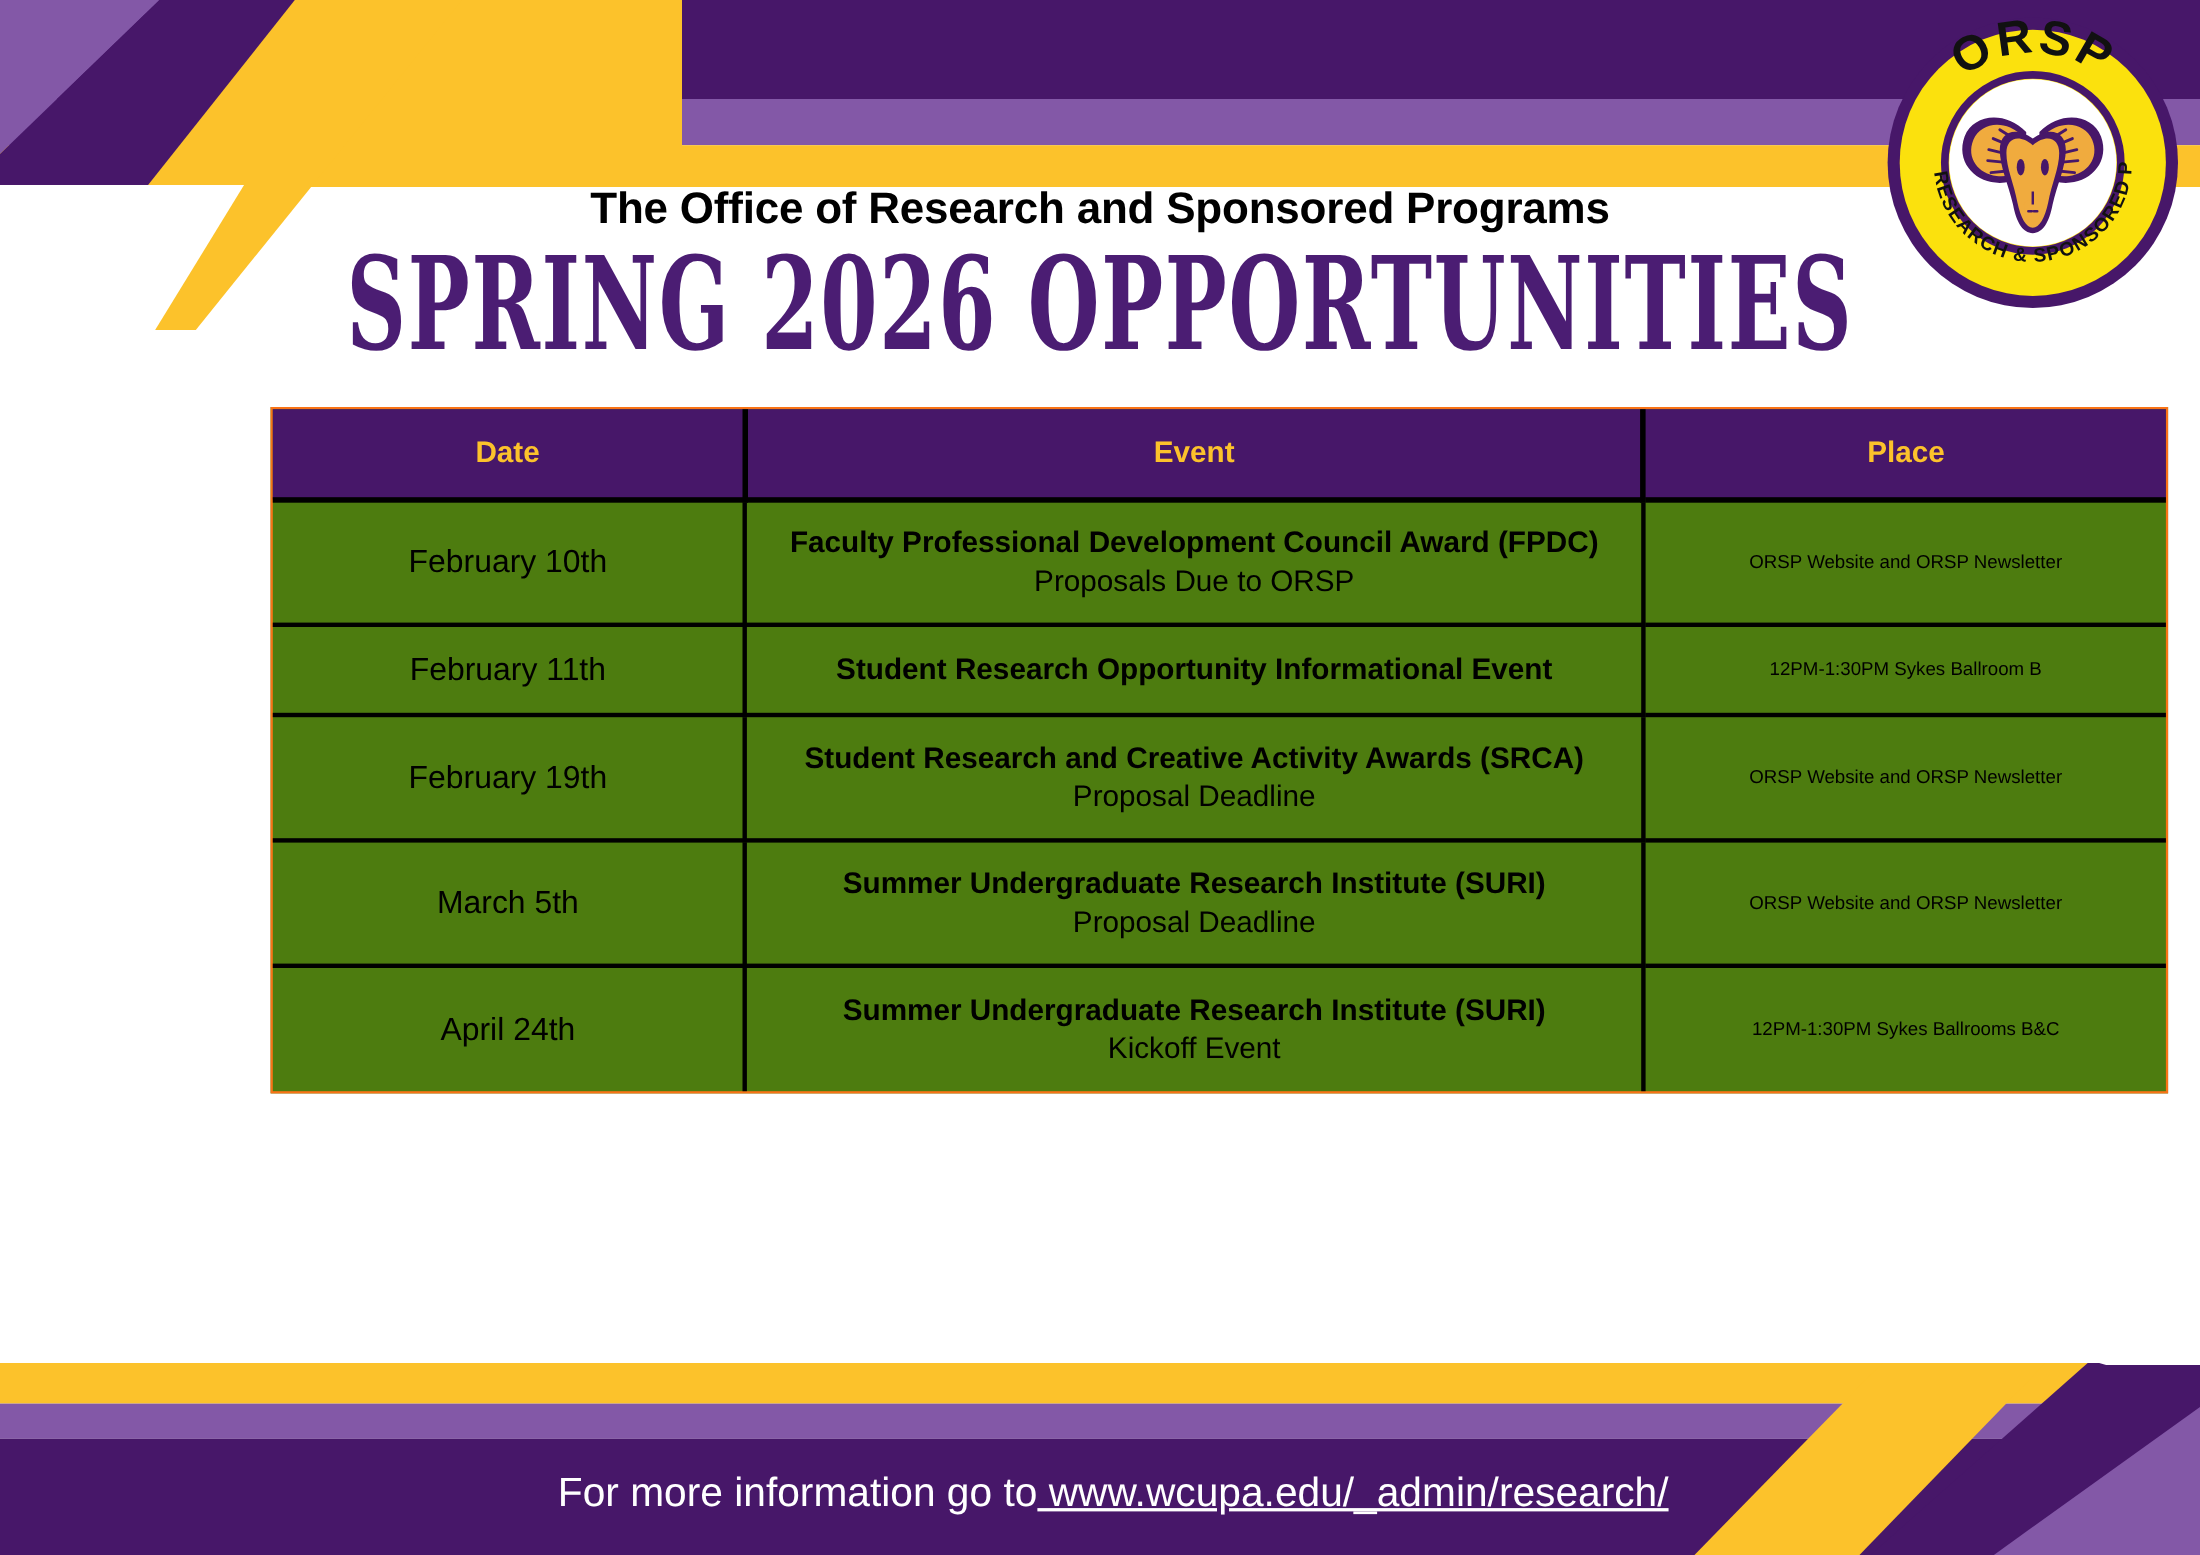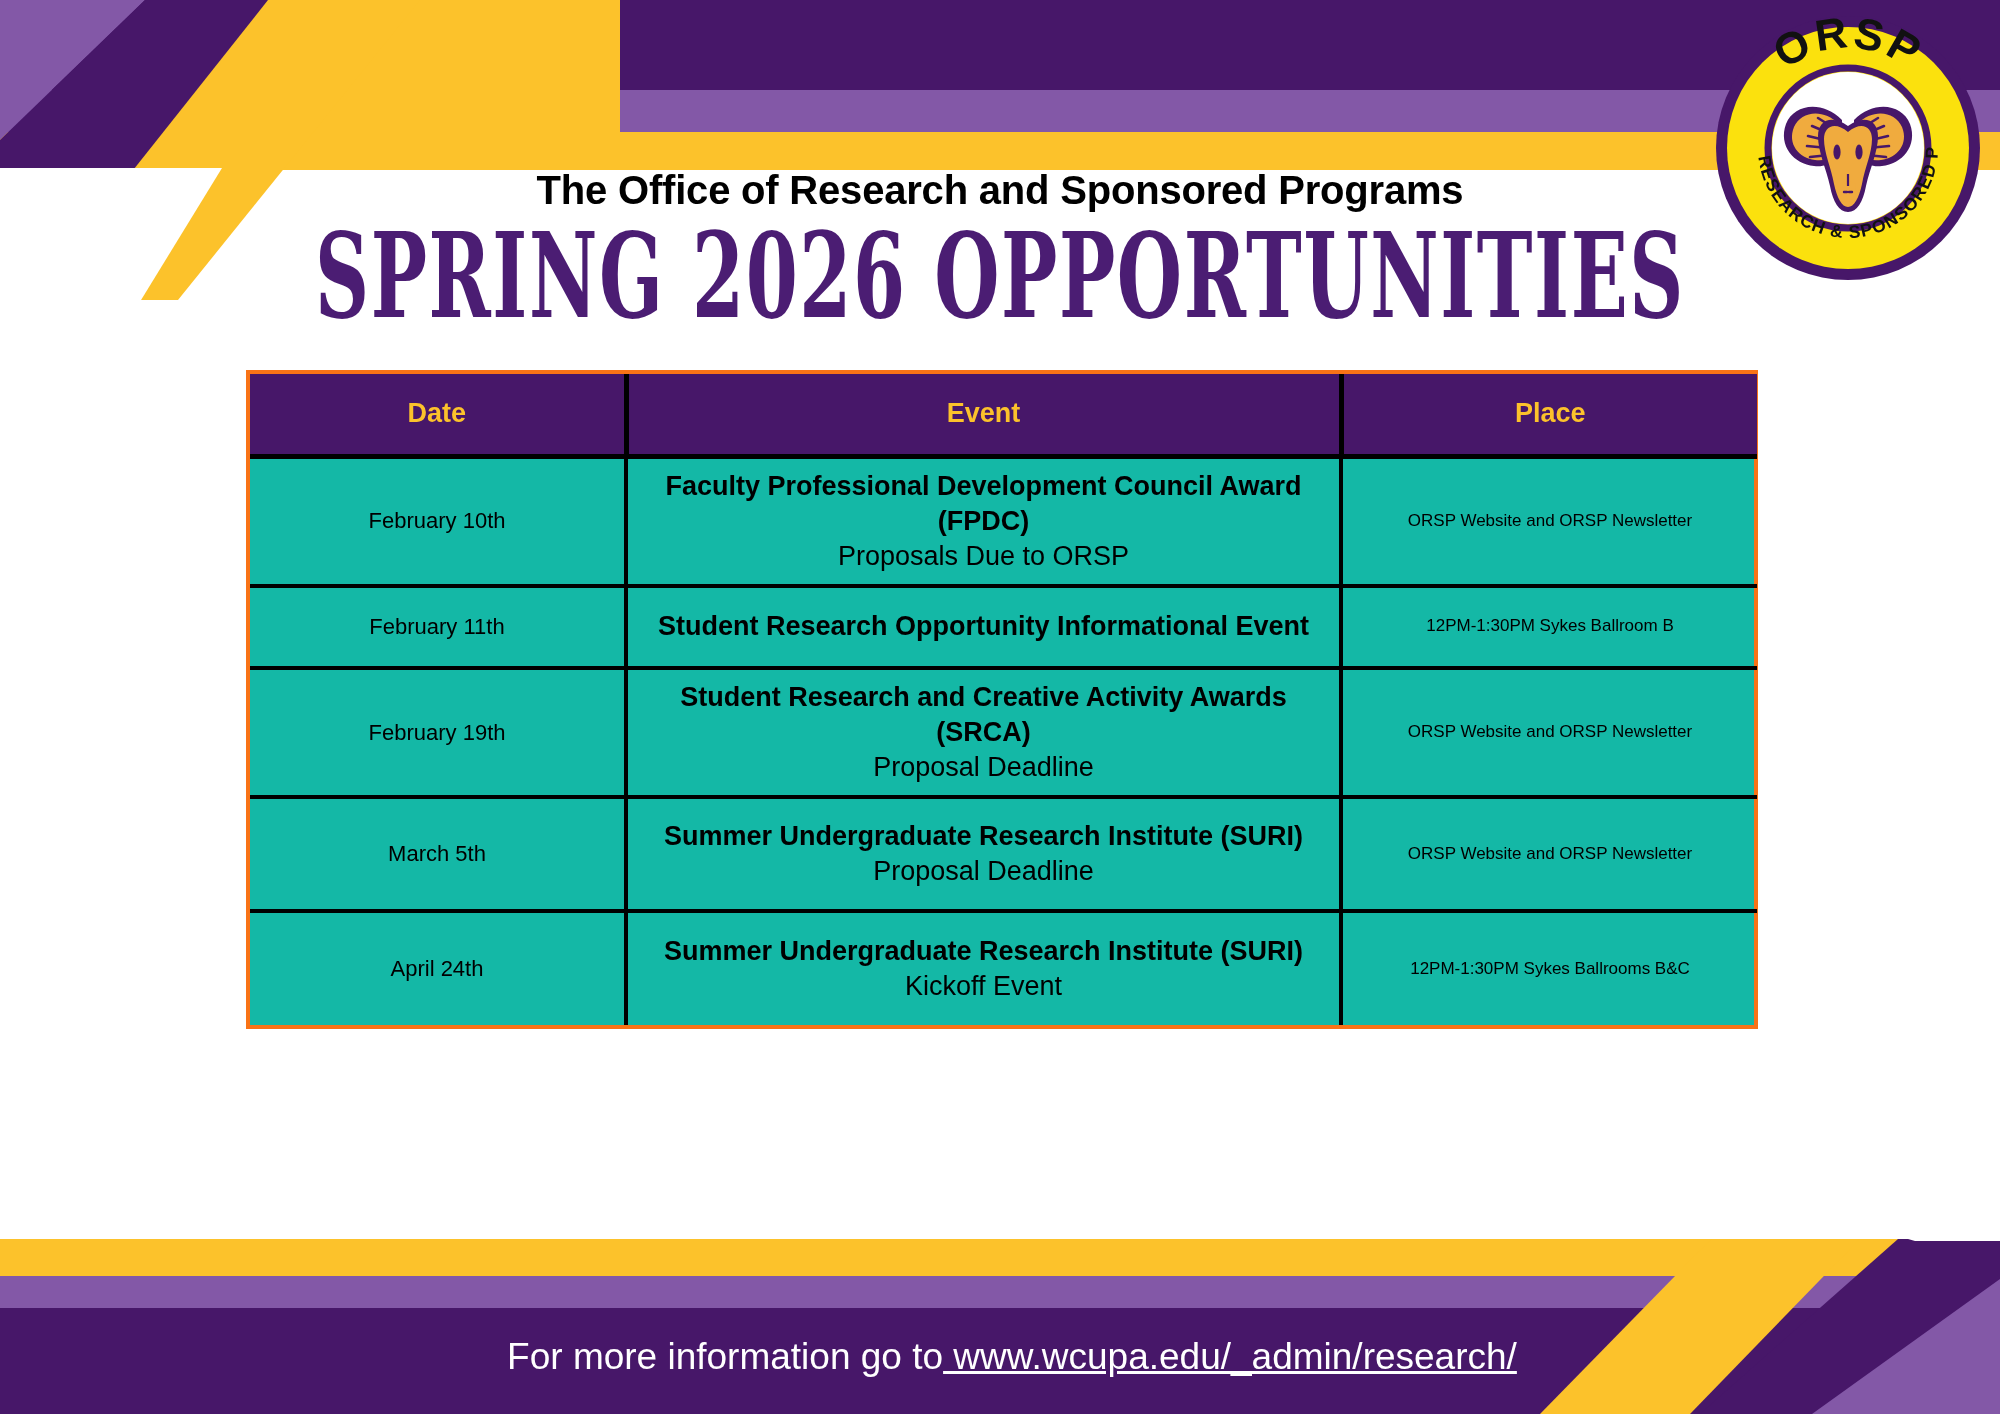--- a/index.html
+++ b/index.html
@@ -102,24 +102,24 @@
     color:#4b1d73;
     letter-spacing:2px;
     transform:scaleX(0.78) scaleY(1.22);
     transform-origin:center top;
     white-space:nowrap;
     z-index:5;
   }
 
   
   #sched-wrap{
-    position:absolute;left:246px;top:370px;width:1512px;
-    border:4px solid #f97316;
+    position:absolute;left:246px;top:370px;width:1725px;
+    border:2px solid #f97316;
     box-sizing:border-box;
-    background:#14b8a6;
+    background:#4d7c0f;
     z-index:6;
   }
   table#sched{
     border-collapse:collapse;
     width:100%;
     table-layout:fixed;
   }
   table#sched col.c-date{width:376px;}
   table#sched col.c-event{width:715px;}
   table#sched col.c-place{width:416px;}
@@ -143,21 +143,21 @@
     border-bottom:4px solid #000000;
     box-sizing:border-box;
     text-align:center;
     vertical-align:middle;
     color:#000000;
     padding:10px 10px;
   }
   table#sched tbody td:last-child{border-right:none;}
   table#sched tbody tr:last-child td{border-bottom:none;}
 
-  .cell-date{font-size:22px;line-height:1.25;}
+  .cell-date{font-size:29px;line-height:1.25;}
   .cell-place{font-size:17px;line-height:1.35;}
   .cell-event{font-size:27px;line-height:1.3;}
   .cell-event .ev-title{font-weight:bold;display:block;}
   .cell-event .ev-sub{font-weight:normal;display:block;}
   .tight .ev-title, .tight .ev-sub{line-height:1.12;}
 
   tr.h-tall td{height:114px;}
   tr.h-short td{height:82px;}
   tr.h-mid td{height:100px;}
 

